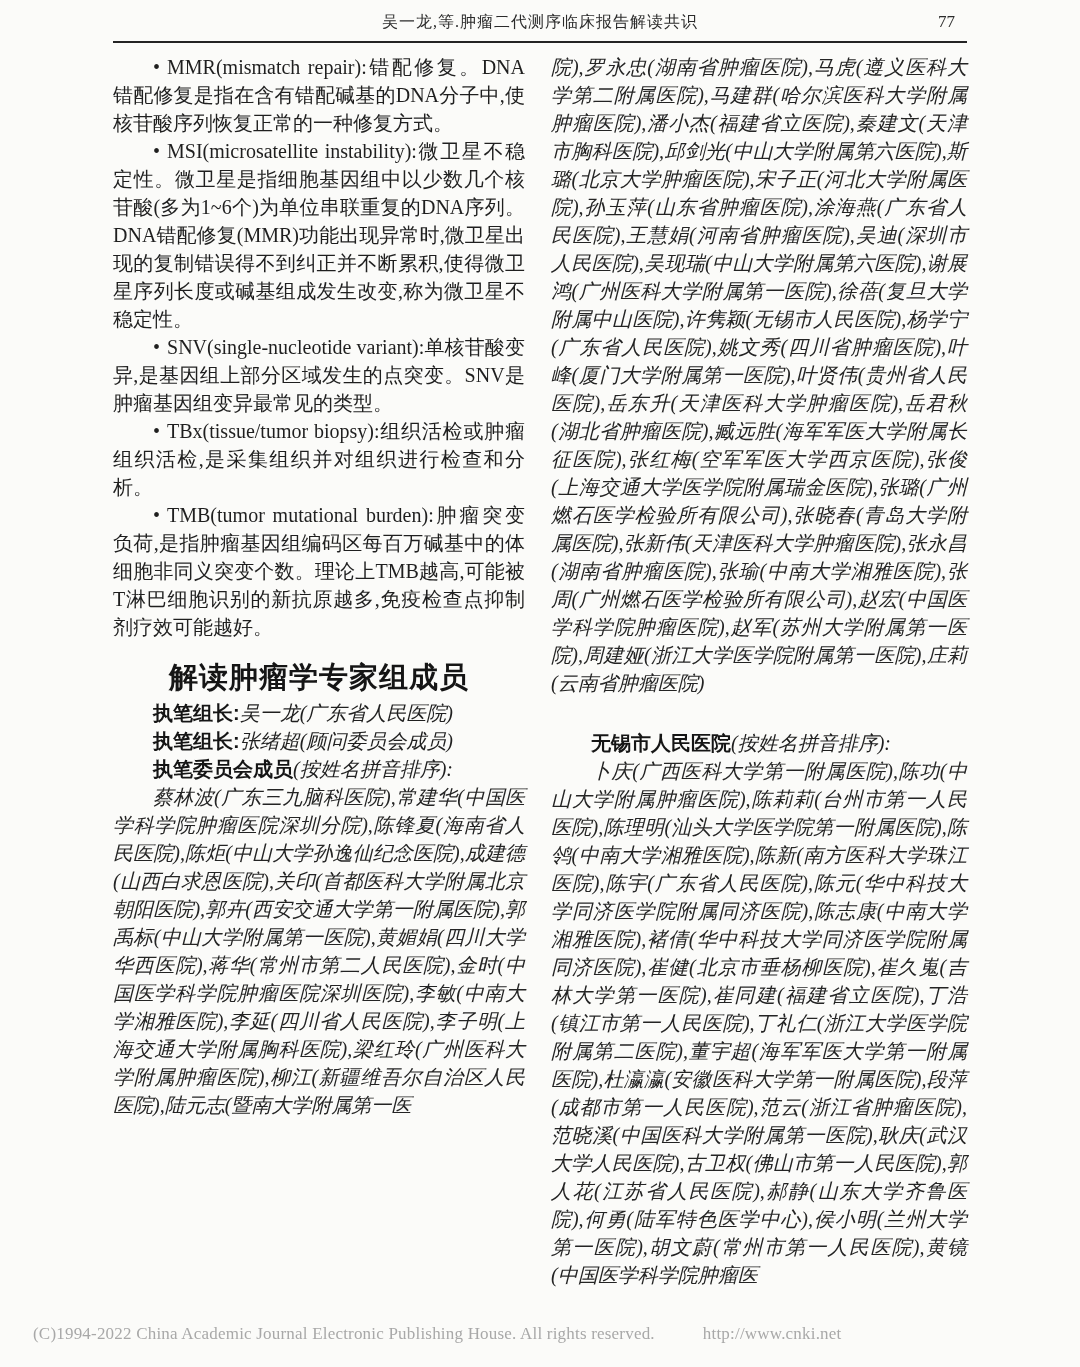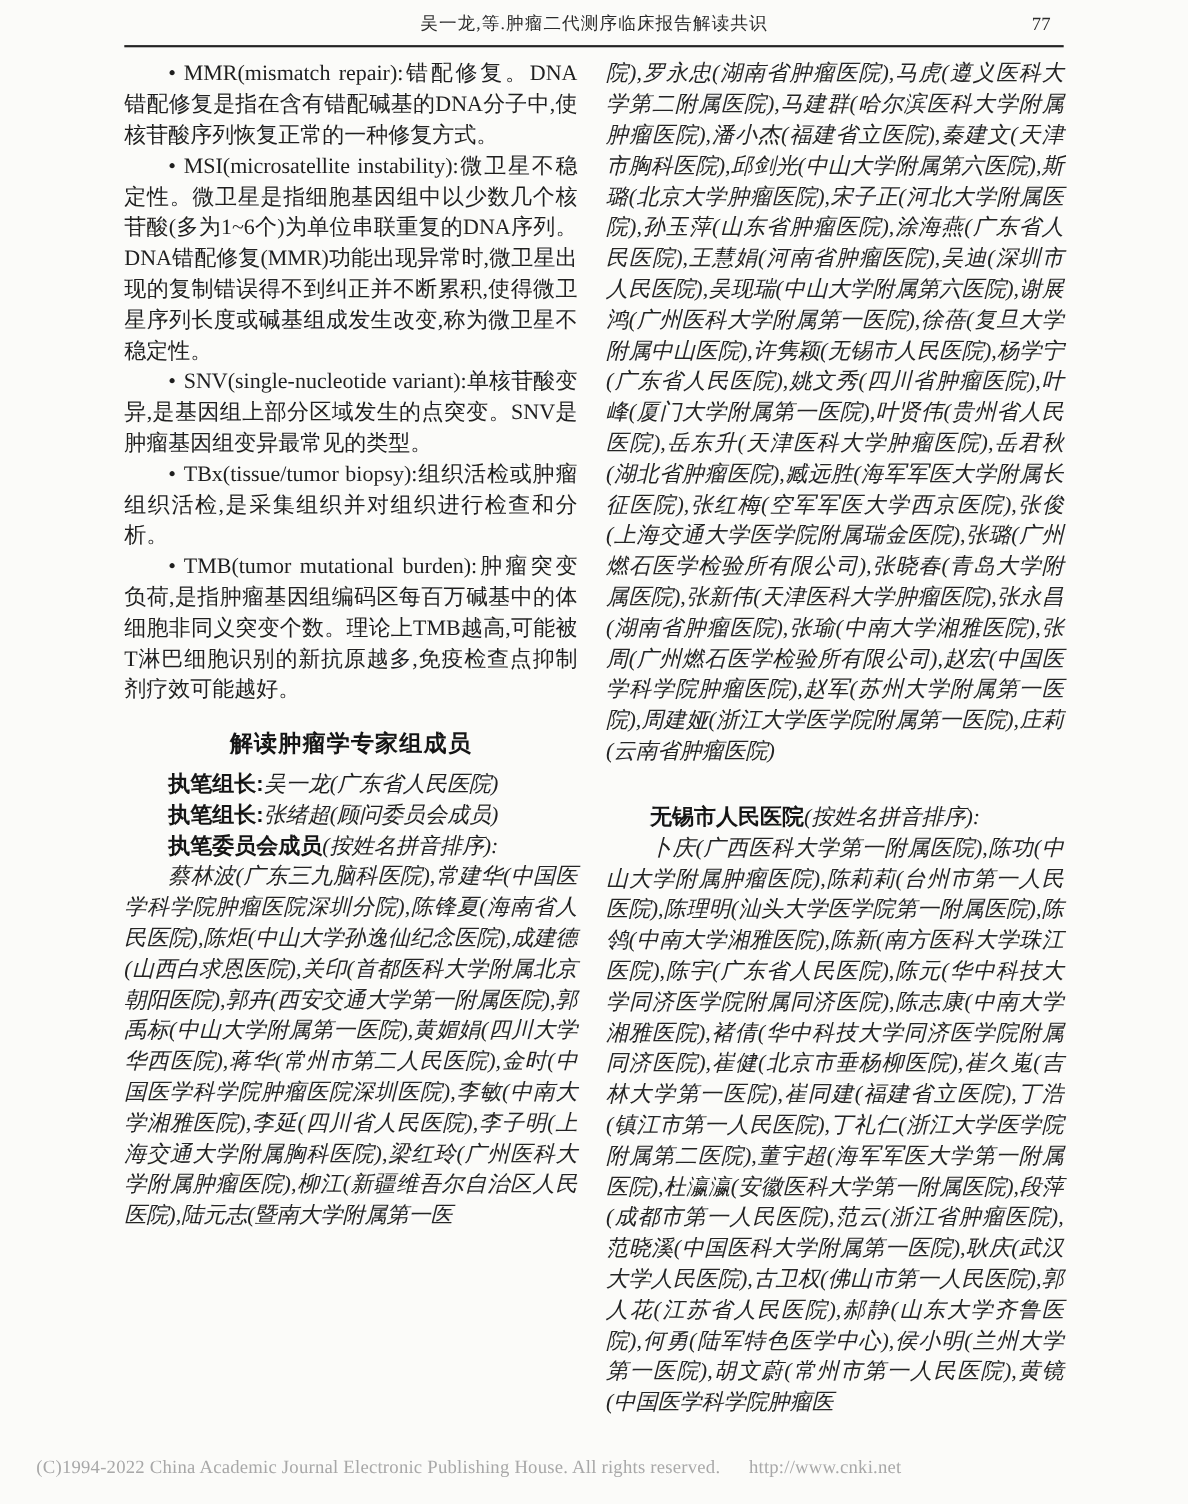--- a/index.html
+++ b/index.html
@@ -31,21 +31,21 @@
   }
   .col-left  { left:113px; width:412px; }
   .col-right { left:551px; width:416px; }
 
   p { margin:0; }
   .gloss { text-indent:2em; }
   .bullet { padding-right:7px; }
 
   .sec-title {
     font-family:"Liberation Sans","DejaVu Sans",sans-serif;
-    font-weight:700; font-size:21px;
+    font-weight:700; font-size:29px;
     text-align:center; text-indent:0;
     letter-spacing:1px;
     margin:22px 0 8px 0;
     color:#151515;
   }
 
   .role { text-indent:2em; }
   .role-label {
     font-family:"Liberation Sans","DejaVu Sans",sans-serif;
     font-weight:700; font-style:normal; color:#151515;
@@ -54,21 +54,21 @@
   .names { font-style:italic; color:#242424; }
   .indent { text-indent:2em; }
   .adv-head { margin-top:32px; }
 
   
   .footer {
     position:absolute; left:33px; top:1324px;
     font-size:17px; color:#a8a8a8; letter-spacing:0.2px;
     white-space:nowrap;
   }
-  .footer .url { margin-left:26px; }
+  .footer .url { margin-left:48px; }
 </style>
 </head>
 <body>
 
 <div class="page">
 
   <div class="running-head">
     <div class="running-title">吴一龙,等.肿瘤二代测序临床报告解读共识</div>
     <div class="page-number">77</div>
   </div>

